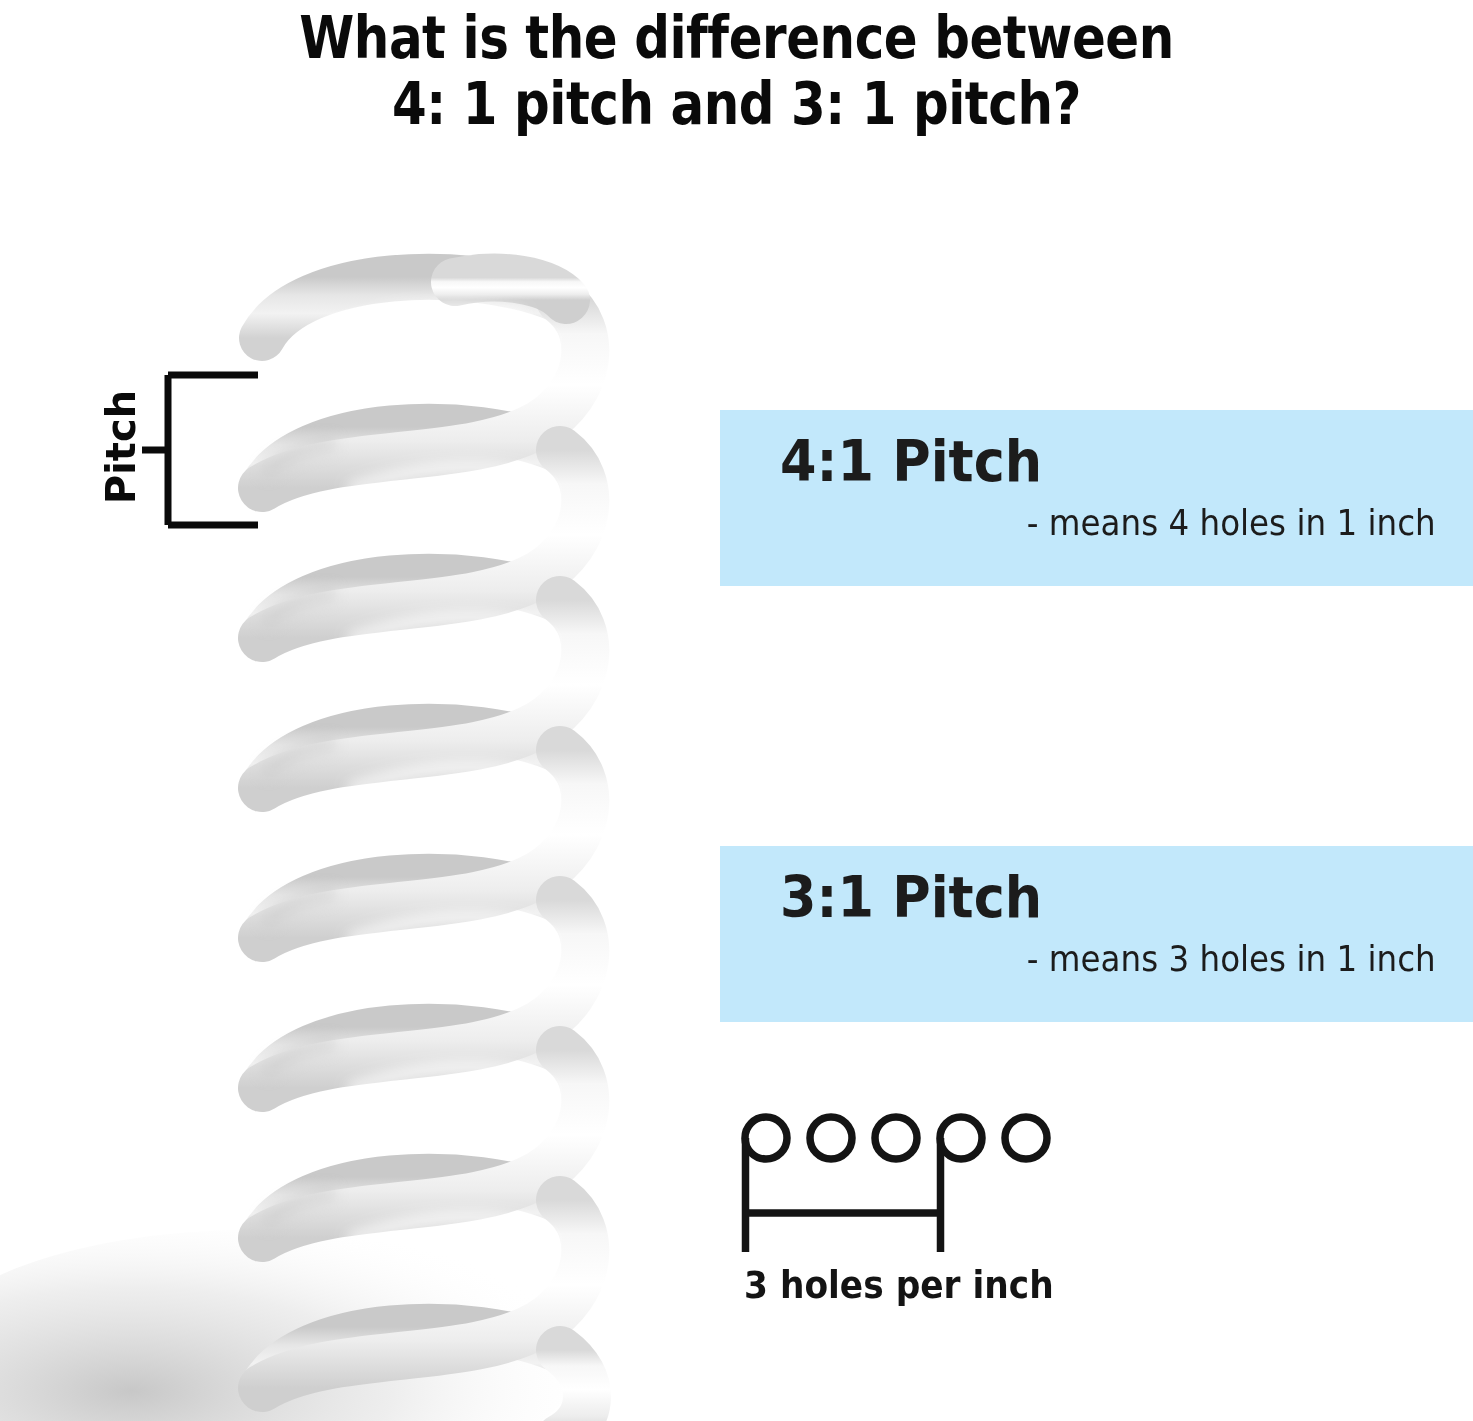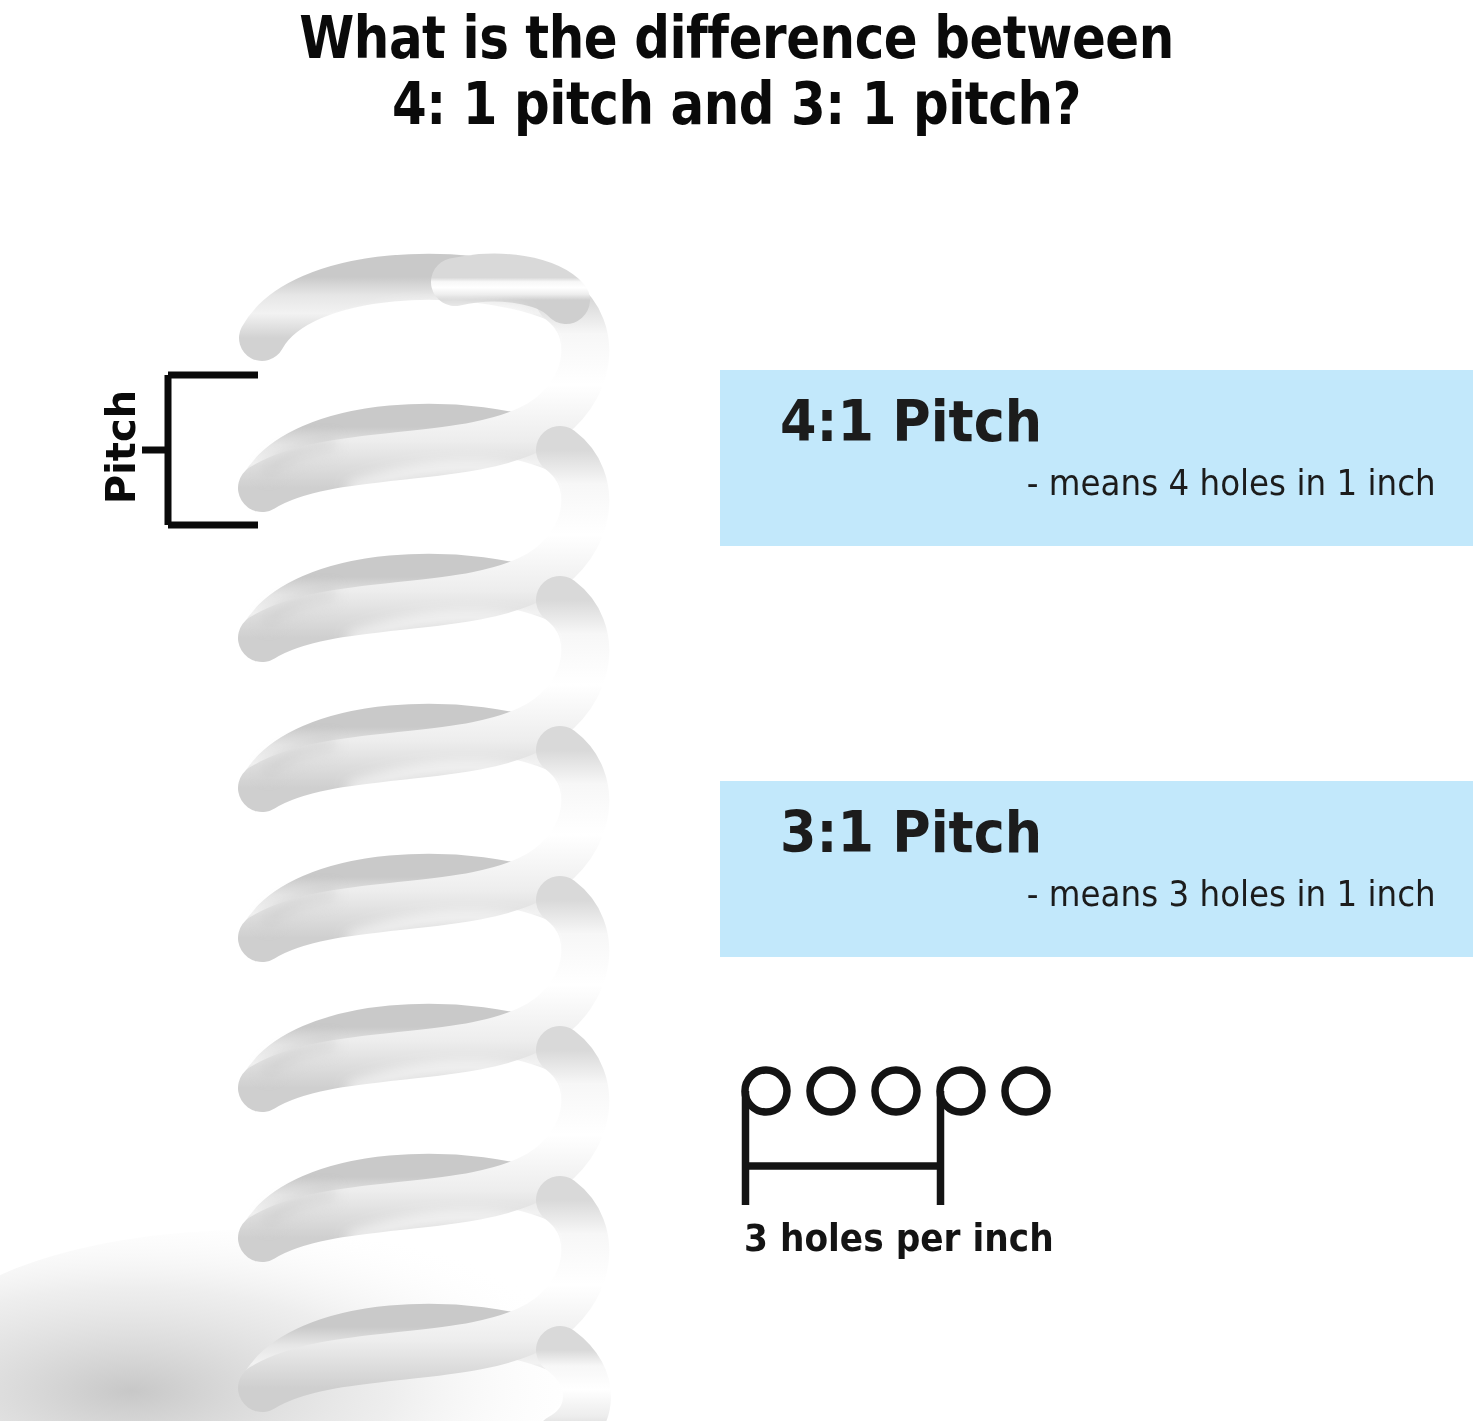--- a/index.html
+++ b/index.html
@@ -75,20 +75,21 @@
     letter-spacing: 0px;
   }
 
   
   .banner {
     position: absolute;
     left: 720px;
     width: 753px;
     box-sizing: border-box;
     padding: 22px 28px 18px 60px;
+    margin-top: 40px;
   }
   .banner-title {
     font-family: "DejaVu Sans", sans-serif;
     font-weight: bold;
     font-size: 57px;
     line-height: 1.02;
     color: #1c1c1c;
     transform: scaleX(0.92);
     transform-origin: 0 50%;
     white-space: pre;
@@ -229,26 +230,26 @@
   <div class="pitch-label">
     <span>Pitch</span>
   </div>
 
   <div class="banner" style="top:370px;height:176px;background:#c2e8fb;">
     <div class="banner-title">4:1 Pitch</div>
     <div class="banner-sub">- means 4 holes in 1 inch</div>
   </div>
 
 
-  <div class="banner" style="top:781px;height:176px;background:#c2e8fb;">
+  <div class="banner" style="top:806px;height:176px;background:#c2e8fb;">
     <div class="banner-title">3:1 Pitch</div>
     <div class="banner-sub">- means 3 holes in 1 inch</div>
   </div>
 
-  <div class="holes-block" style="top:1065px;">
+  <div class="holes-block" style="top:1112px;">
     <svg class="holes-svg" width="340" height="150" viewBox="0 0 340 150" xmlns="http://www.w3.org/2000/svg">
       <g stroke="#141414" stroke-width="7.5" fill="none">
         <circle cx="26" cy="26" r="21"></circle>
         <circle cx="91" cy="26" r="21"></circle>
         <circle cx="156" cy="26" r="21"></circle>
         <circle cx="221" cy="26" r="21"></circle>
         <circle cx="286" cy="26" r="21"></circle>
       </g>
       <g stroke="#141414" stroke-width="7.5" fill="none" stroke-linecap="butt">
         <path d="M 5.5 26 L 5.5 140"></path>

